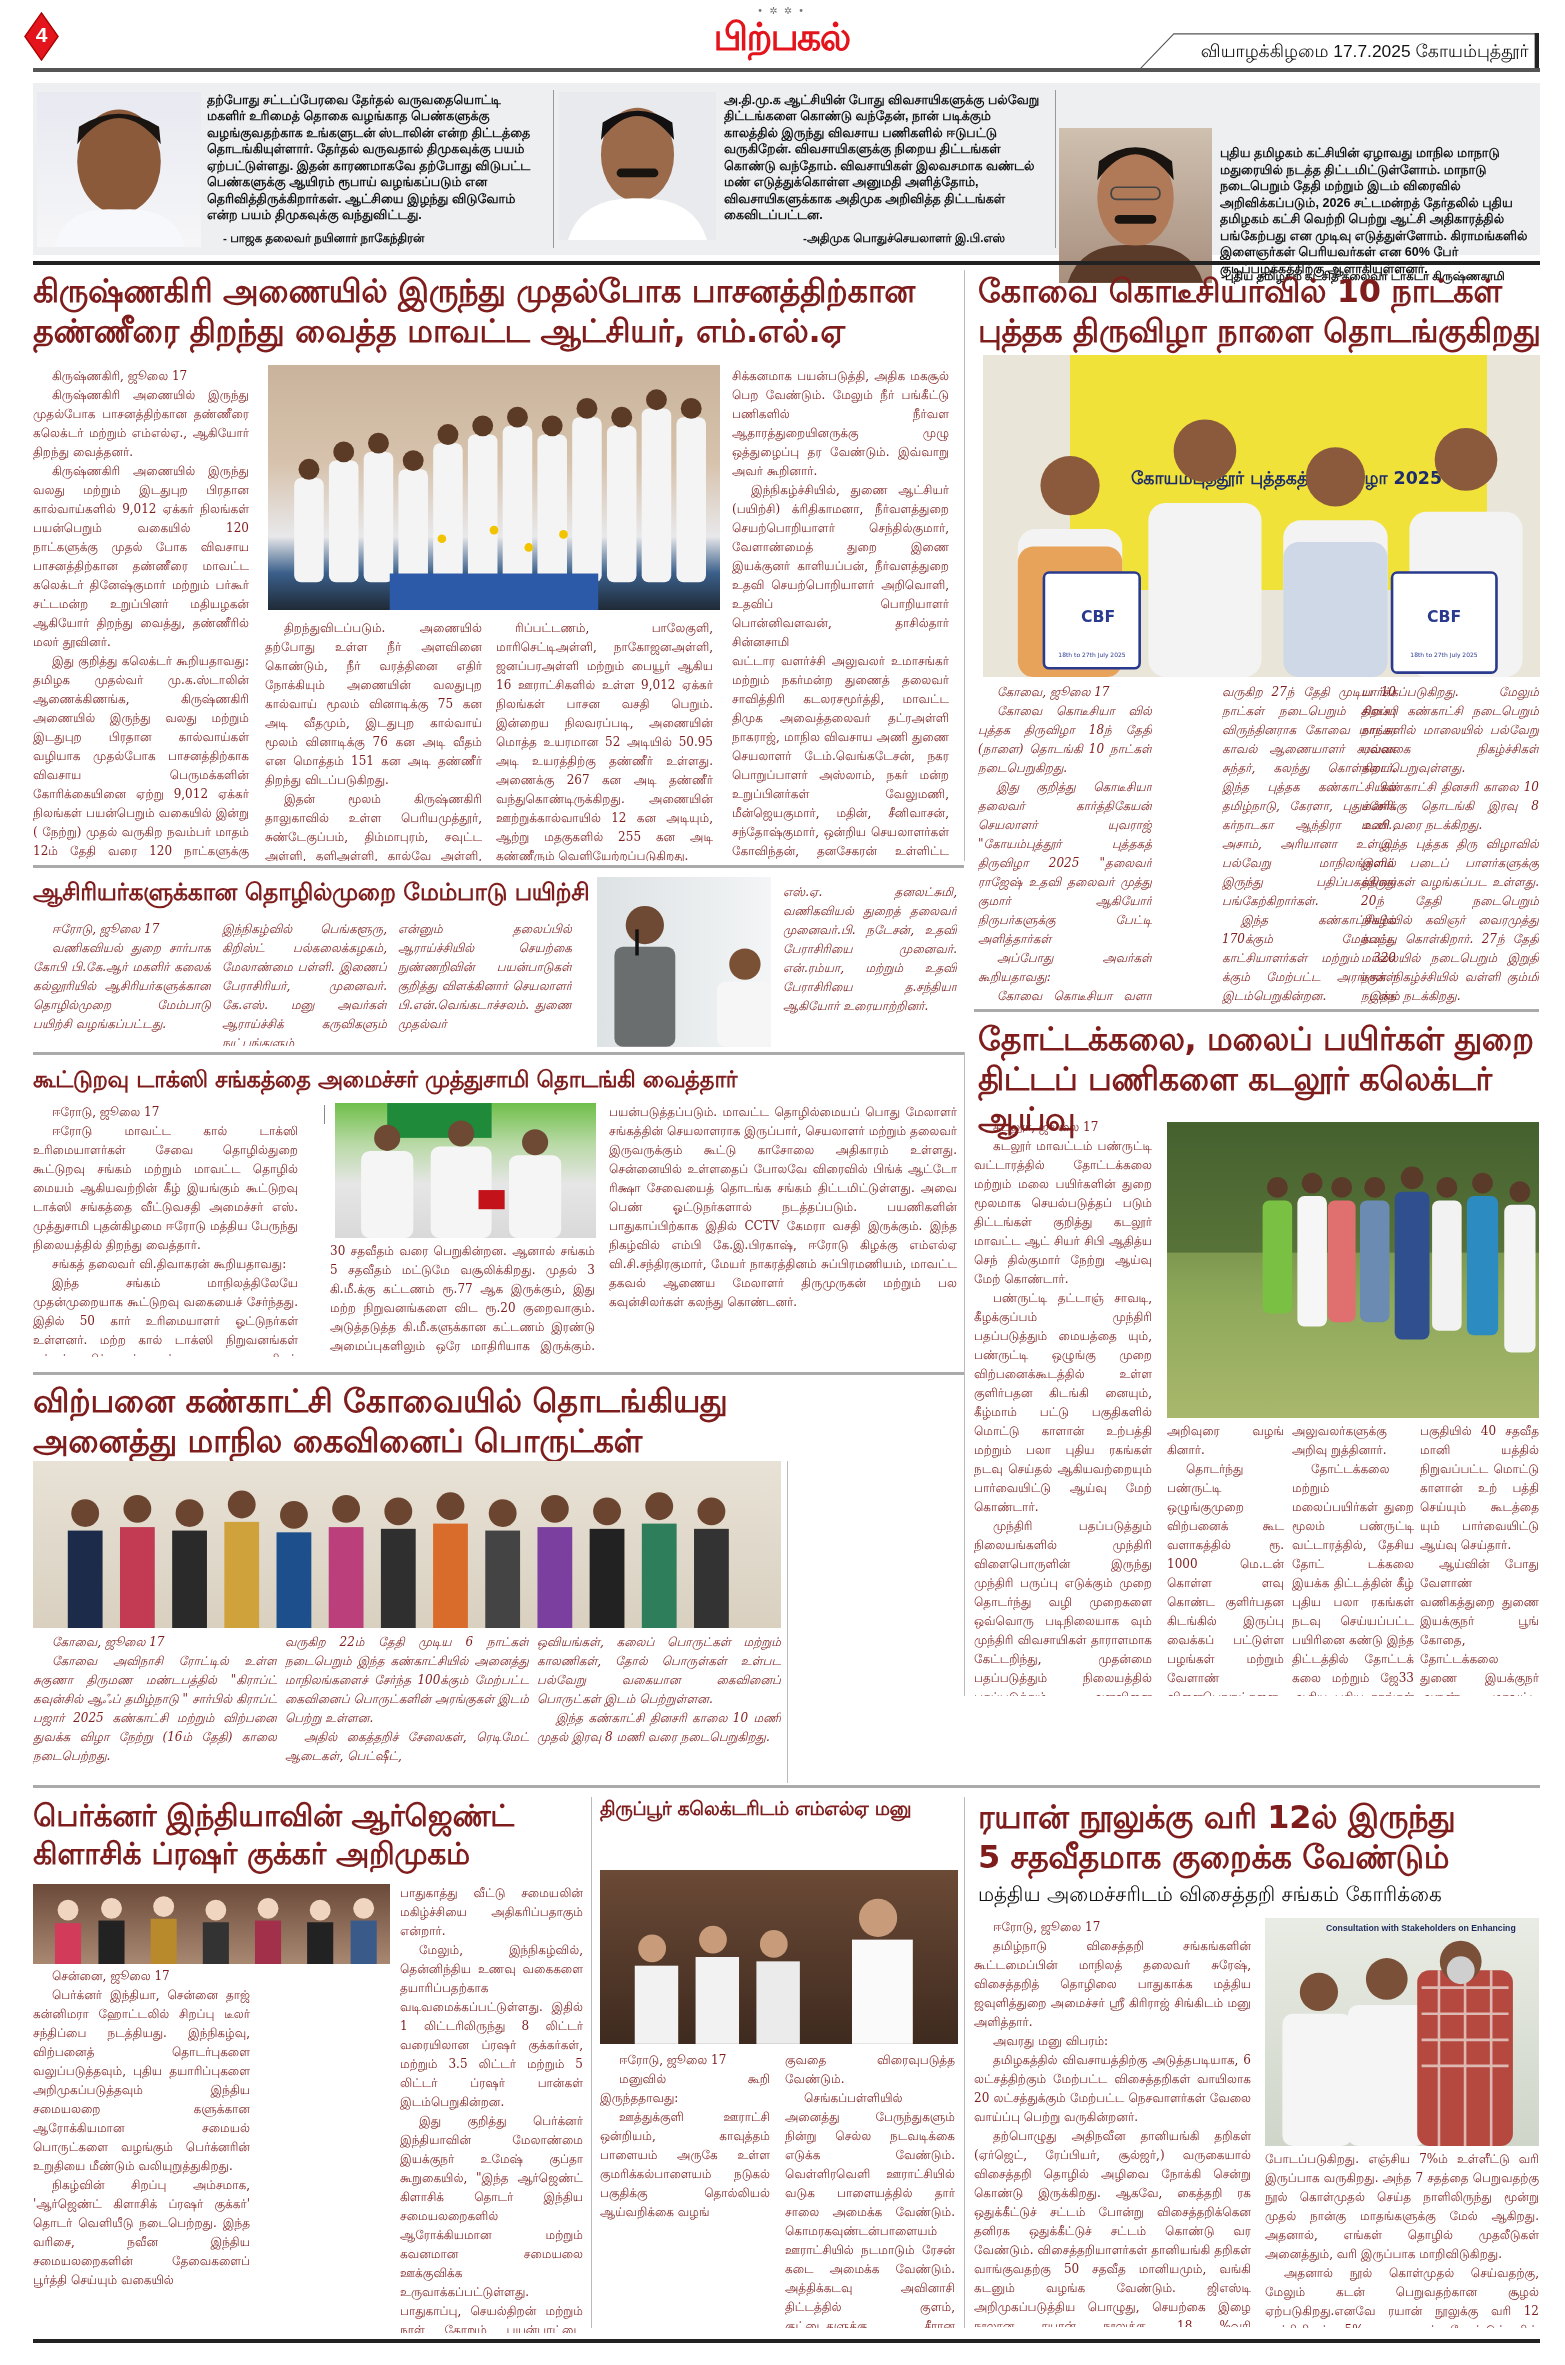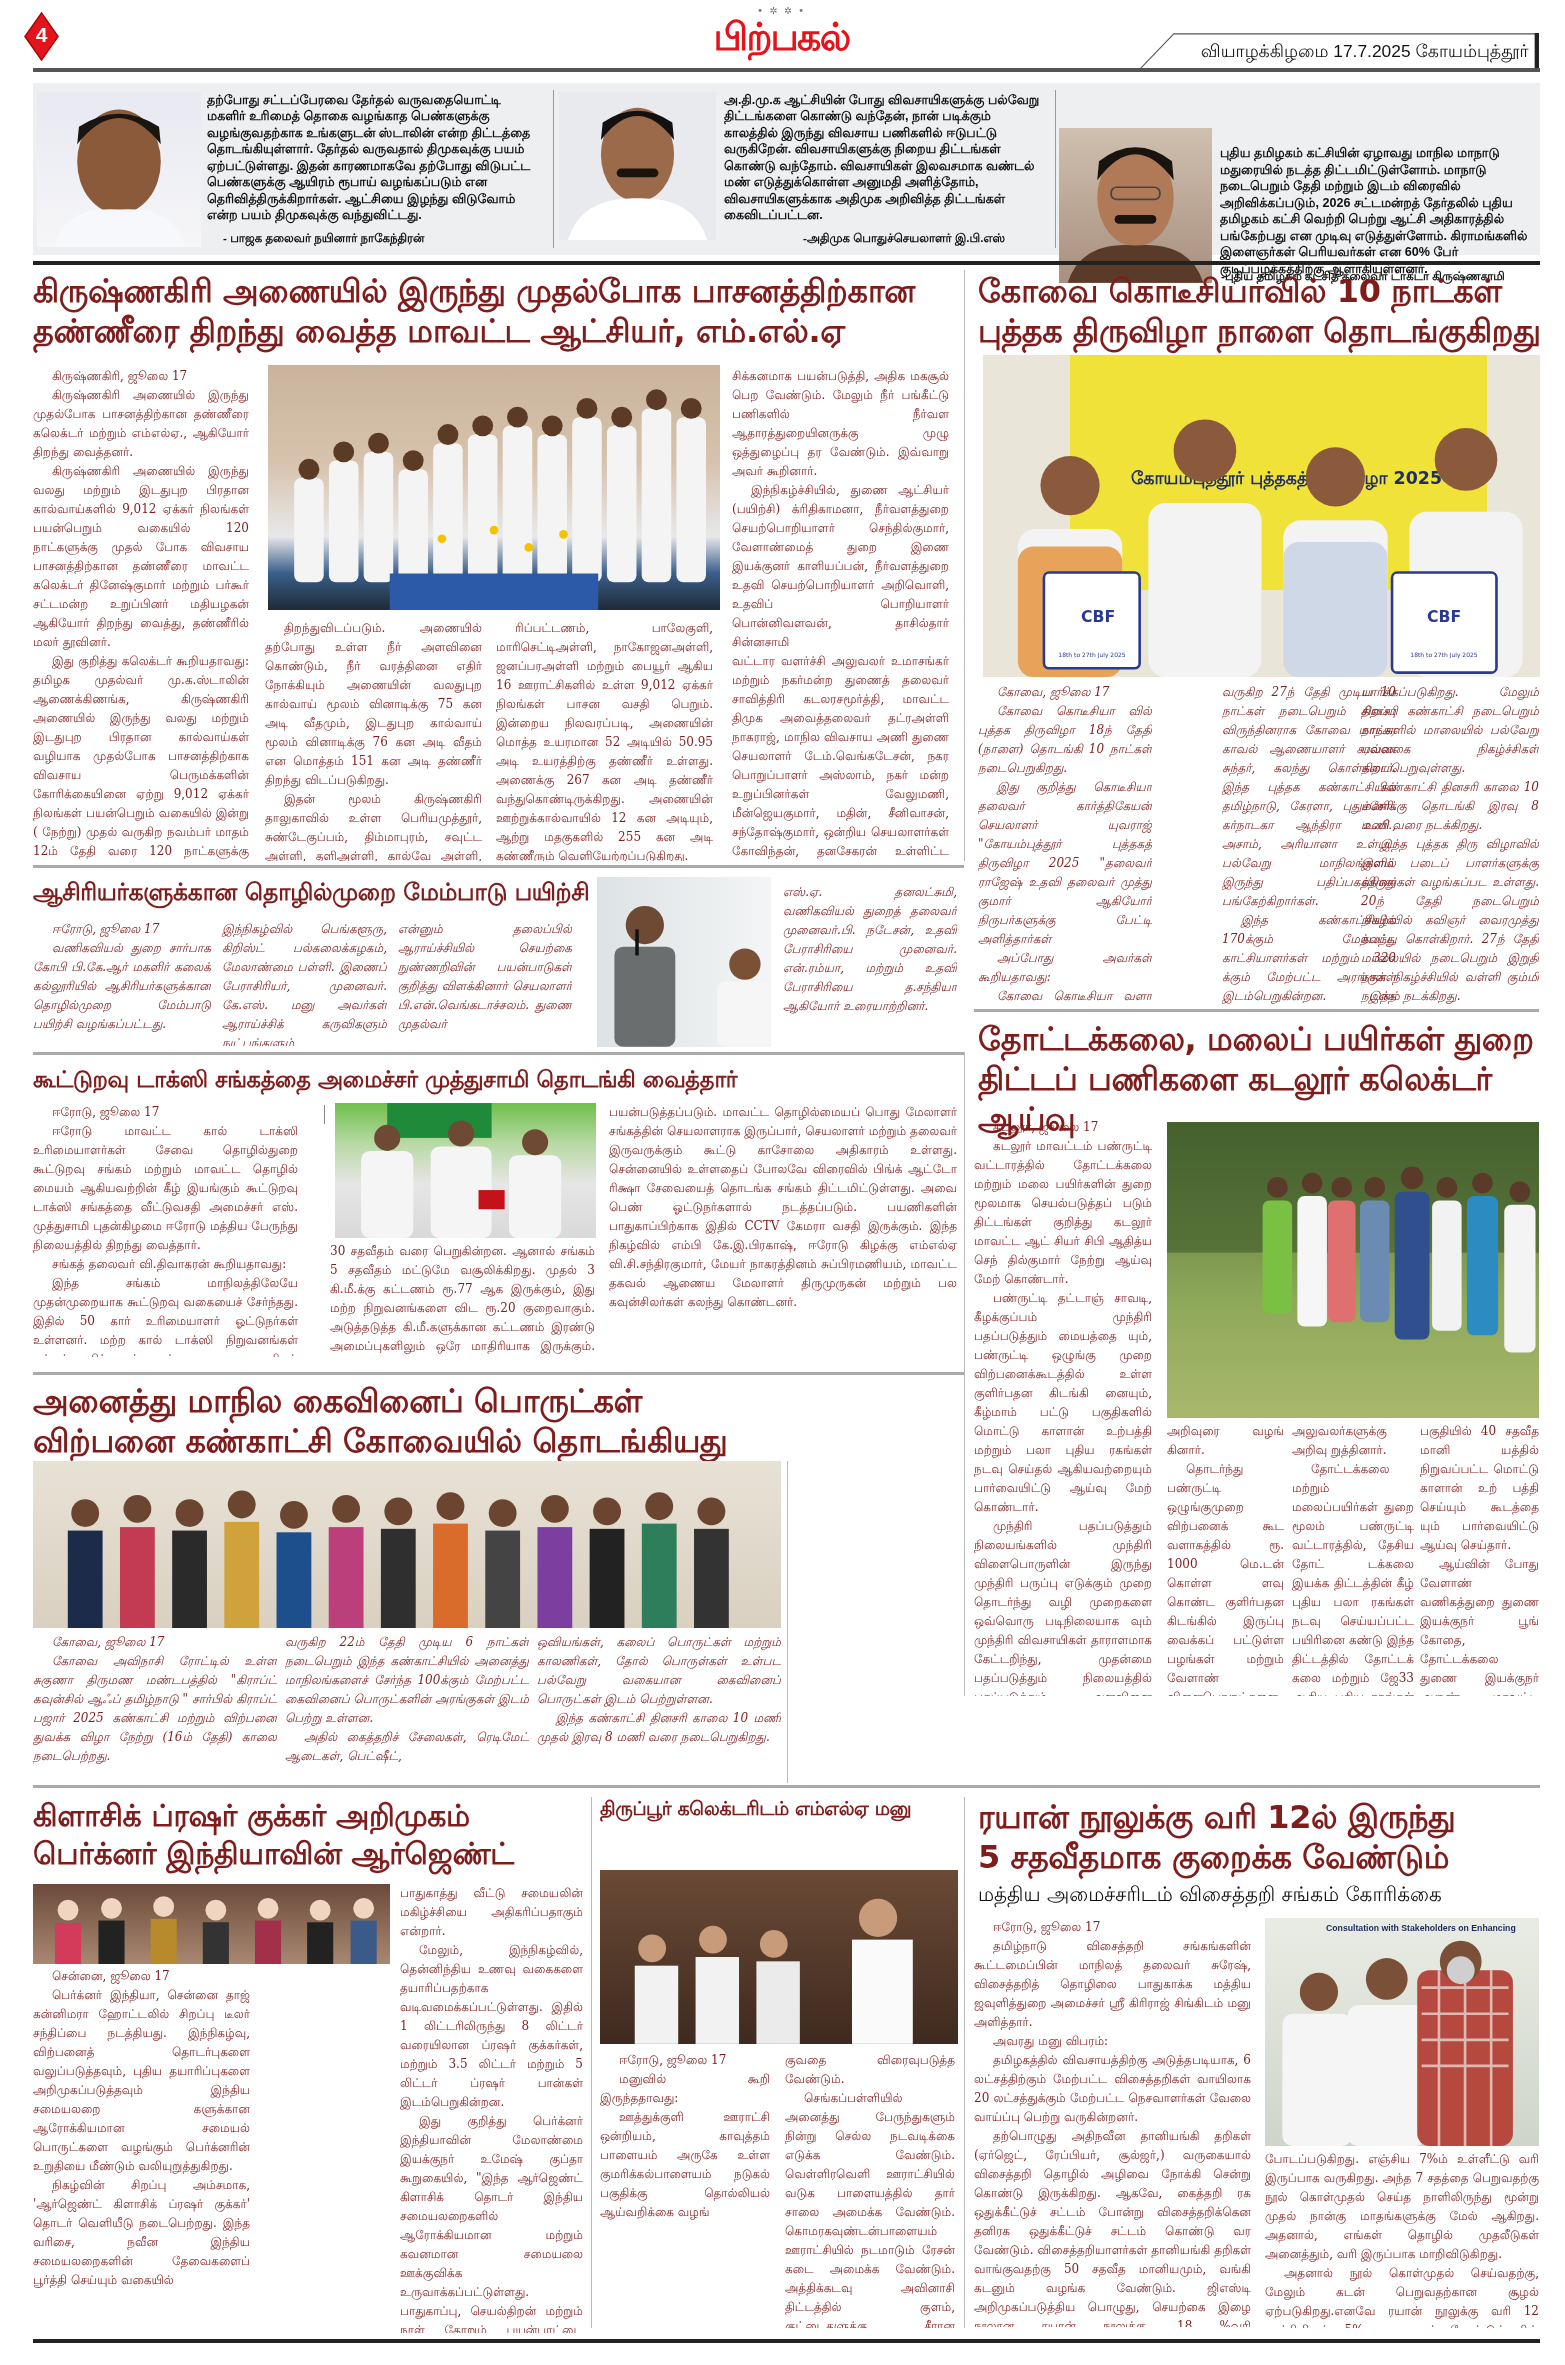--- a/index.html
+++ b/index.html
@@ -314,22 +314,22 @@
   <p style="text-indent:0">அலுவலர்களுக்கு அறிவு றுத்தினார்.</p>
   <p>தோட்டக்கலை மற்றும் மலைப்பயிர்கள் துறை மூலம் பண்ருட்டி வட்டாரத்தில், தேசிய தோட் டக்கலை இயக்க திட்டத்தின் கீழ் புதிய பலா ரகங்கள் நடவு செய்யப்பட்ட பயிரினை கண்டு இந்த திட்டத்தில் தோட்டக் கலை மற்றும் ஜே33 ஆகிய புதிய ரகங்கள் நடவு செய்யப்பட்ட பயிர் களை பார்வையிட்டு விவசா யிகளிடம் வாஞ்சையும், இதன் மூலம் ஏற்படும் பயன்கள் குறித்தும், மேலும், அதே</p>
 </div>
 <div class="abs body-text" style="left:1420px;top:1422px;width:119px;height:274px;">
   <p style="text-indent:0">பகுதியில் 40 சதவீத மானி யத்தில் நிறுவப்பட்ட மொட்டு காளான் உற் பத்தி செய்யும் கூடத்தை யும் பார்வையிட்டு ஆய்வு செய்தார்.</p>
   <p>ஆய்வின் போது வேளாண் வணிகத்துறை துணை இயக்குநர் பூங் கோதை, தோட்டக்கலை துணை இயக்குநர் அருண், மாவட்ட ஆட்சியரின் நேர்முக உதவியாளர் (விவசாயம்) கதிரேசன் மற்றும் பண்ருட்டி வட்டார தோட்டக்கலை அலுவலர் உட்பட துறை சார்ந்த அலுவலர்கள் உடனிருந்தனர்.</p>
 </div>
 
 <div class="abs rule-thin" style="left:33px;top:1372px;width:931px;"></div>
 <div class="abs hl" style="left:33px;top:1381px;width:922px;font-size:32px;">
+  <div>விற்பனை கண்காட்சி கோவையில் தொடங்கியது</div>
   <div>அனைத்து மாநில கைவினைப் பொருட்கள்</div>
-  <div>விற்பனை கண்காட்சி கோவையில் தொடங்கியது</div>
 </div>
 <div class="abs photo" style="left:33px;top:1461px;width:748px;height:167px;background:linear-gradient(180deg,#e8e2d6,#d9d0c0);">
   <svg width="748" height="167" viewBox="0 0 860 192">
     <g fill="#6b4530">
       <circle cx="60" cy="60" r="16"></circle>
         <circle cx="120" cy="55" r="16"></circle>
         <circle cx="180" cy="60" r="16"></circle>
         <circle cx="240" cy="50" r="16"></circle>
       <circle cx="300" cy="62" r="16"></circle>
         <circle cx="360" cy="55" r="16"></circle>
@@ -368,22 +368,22 @@
 </div>
 <div class="abs body-text" style="left:537px;top:1633px;width:244px;height:157px;font-style:italic;">
   <p style="text-indent:0">ஒவியங்கள், கலைப் பொருட்கள் மற்றும் காலணிகள், தோல் பொருள்கள் உள்பட பல்வேறு வகையான கைவினைப் பொருட்கள் இடம் பெற்றுள்ளன.</p>
   <p>இந்த கண்காட்சி தினசரி காலை 10 மணி முதல் இரவு 8 மணி வரை நடைபெறுகிறது.</p>
 </div>
 <div class="abs vrule" style="left:787px;top:1461px;height:322px;"></div>
 
 <div class="abs rule-thin" style="left:33px;top:1785px;width:1507px;"></div>
 
 <div class="abs hl" style="left:33px;top:1797px;width:557px;font-size:30px;">
+  <div>பெர்க்னர் இந்தியாவின் ஆர்ஜெண்ட்</div>
   <div>கிளாசிக் ப்ரஷர் குக்கர் அறிமுகம்</div>
-  <div>பெர்க்னர் இந்தியாவின் ஆர்ஜெண்ட்</div>
 </div>
 <div class="abs photo" style="left:33px;top:1884px;width:357px;height:80px;background:linear-gradient(180deg,#6b4a3a,#a98872);">
   <svg width="357" height="80" viewBox="0 0 410 92">
     <g fill="#f0d6c0">
         <circle cx="40" cy="30" r="12"></circle>
         <circle cx="90" cy="28" r="12"></circle>
         <circle cx="150" cy="26" r="12"></circle>
         <circle cx="210" cy="30" r="12"></circle>
         <circle cx="270" cy="28" r="12"></circle>
         <circle cx="330" cy="30" r="12"></circle>

